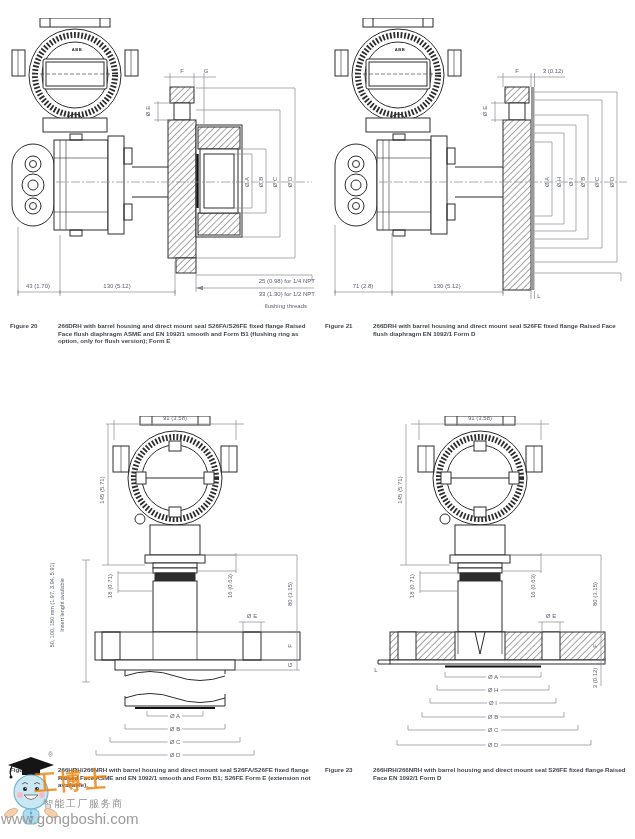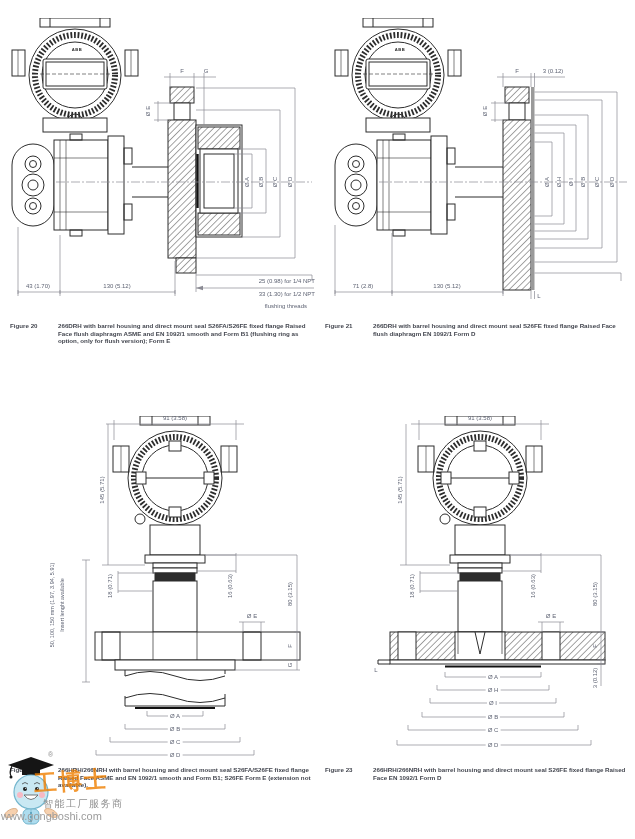--- a/index.html
+++ b/index.html
@@ -18,21 +18,21 @@
   .cap{position:absolute;display:flex;font-size:6.2px;line-height:7.7px;font-weight:bold;
         color:#43464f;z-index:1;}
   .cap .lab{width:48px;flex:none;}
   .cap .txt{flex:1;}
   #watermark{position:absolute;left:0;top:750px;width:150px;height:89px;z-index:5;}
   #wm-reg{position:absolute;left:48px;top:1px;font-size:7px;color:#8d8d8d;}
   #wm-brand{position:absolute;left:34px;top:16px;font-size:23px;font-weight:bold;
         color:#ef7f00;opacity:.8;letter-spacing:2px;transform:rotate(-4deg);white-space:nowrap;}
   #wm-tagline{position:absolute;left:43px;top:47px;font-size:10px;color:#8f8f8f;
         letter-spacing:1.5px;white-space:nowrap;}
-  #wm-url{position:absolute;left:1px;top:60px;font-size:11px;color:#9c9c9c;white-space:nowrap;}
+  #wm-url{position:absolute;left:1px;top:60px;font-size:15px;color:#9c9c9c;white-space:nowrap;}
 </style>
 </head>
 <body>
 
 <div id="page">
 
   <svg width="0" height="0" style="position:absolute" aria-hidden="true">
     <defs>
       <pattern id="hz" patternUnits="userSpaceOnUse" width="4.5" height="4.5" patternTransform="rotate(45)">
         <rect width="4.5" height="4.5" fill="#fff"></rect>

